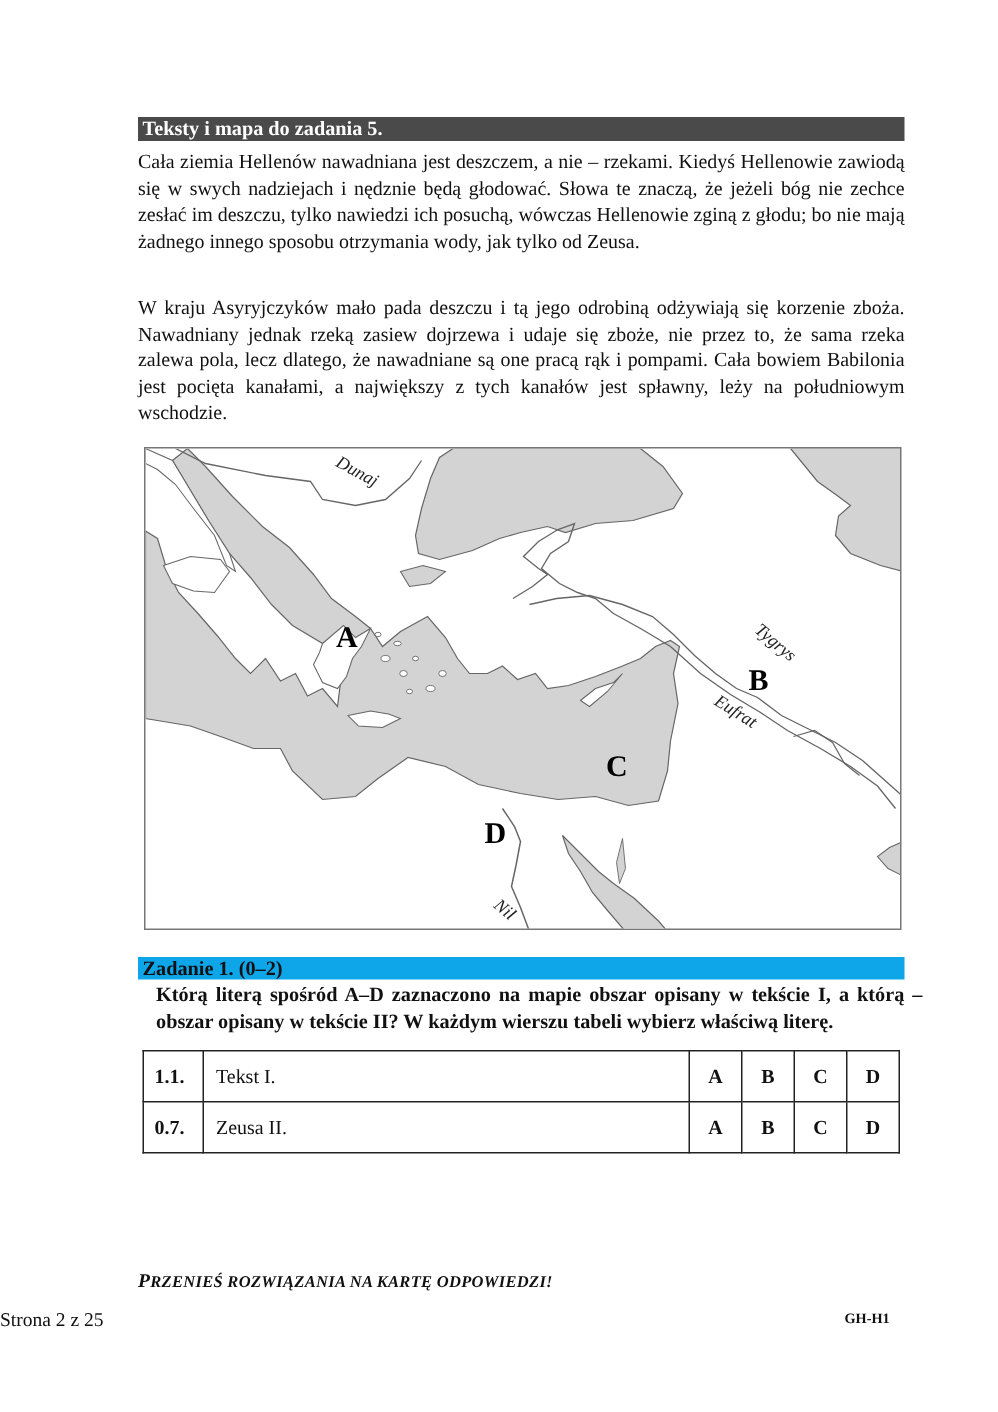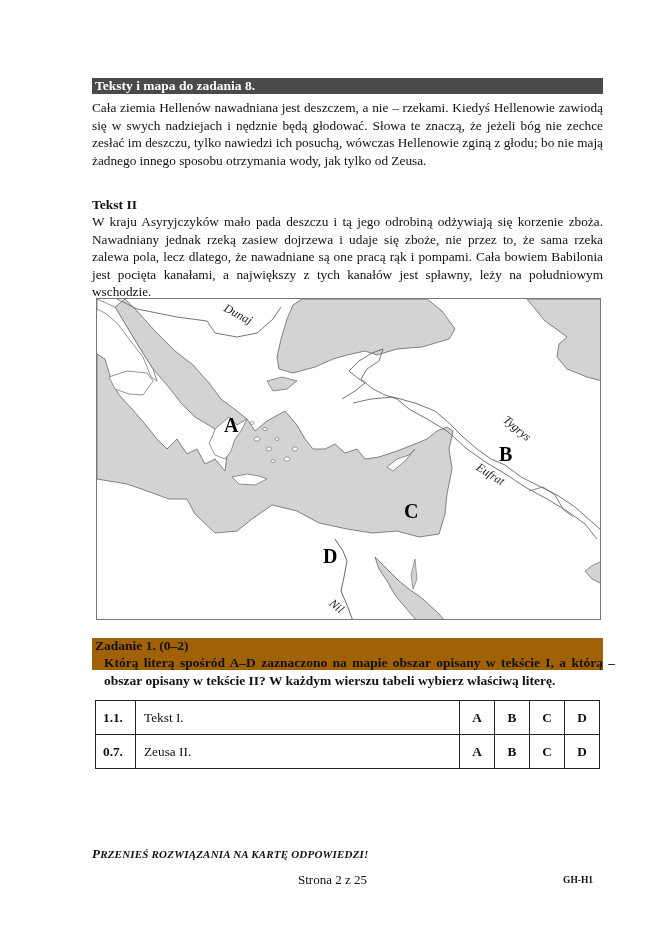--- a/index.html
+++ b/index.html
@@ -6,21 +6,21 @@
   body {
     width: 665px; height: 941px; position: relative; overflow: hidden;
     font-family: "Liberation Serif", "DejaVu Serif", serif; color: #111;
   }
   .section-bar {
     position: absolute; left: 92px; width: 511px;
     font-weight: bold; font-size: 13.5px; line-height: 16px;
     padding-left: 3px; box-sizing: border-box;
   }
   .bar-dark { top: 78px; height: 16px; background: #4a4a4a; color: #fff; }
-  .bar-light { top: 638px; height: 32px; background: #a16207; color: #111; }
+  .bar-light { top: 638px; height: 15px; background: #0ea5e9; color: #111; }
   .text-block { position: absolute; left: 92px; width: 511px; font-size: 13.3px; line-height: 17.6px; }
   .text-block h3 { margin: 0; font-size: 13.5px; font-weight: bold; line-height: 17px; }
   .text-block p { margin: 0; text-align: justify; }
   #tekst1 { top: 99px; }
   #tekst2 { top: 196px; }
   .map {
     position: absolute; left: 96px; top: 298px; width: 505px; height: 322px;
     border: 1.5px solid #777; box-sizing: border-box; background: #fff; overflow: hidden;
   }
   .map svg { position: absolute; left: 0; top: 0; }
@@ -36,34 +36,33 @@
   }
   table.answers td { border: 1.5px solid #222; height: 33px; padding: 0; margin-top: 44px; }
   table.answers td.num { width: 40px; font-weight: bold; padding-left: 7px; box-sizing: border-box; }
   table.answers td.label { padding-left: 8px; }
   table.answers td.opt { width: 34px; text-align: center; font-weight: bold; }
   .footer-note {
     position: absolute; left: 92px; top: 846px;
     font-weight: bold; font-style: italic; font-size: 11px; letter-spacing: 0.2px;
   }
   .footer-note .big { font-size: 13px; }
-  .page-num { position: absolute; left: 0; width: 665px; top: 872px; text-align: center; font-size: 13px; }
+  .page-num { position: absolute; left: 0; width: 665px; top: 872px; text-align: left; font-size: 13px; }
   .page-code { position: absolute; left: 546px; top: 875px; font-size: 9.5px; font-weight: bold; margin-left: 17px; }
 </style>
 </head>
 <body>
 
-<div class="section-bar bar-dark">Teksty i mapa do zadania 8.</div>
+<div class="section-bar bar-dark">Teksty i mapa do zadania 5.</div>
 
 <div class="text-block" id="tekst1">
   <p>Cała ziemia Hellenów nawadniana jest deszczem, a nie – rzekami. Kiedyś Hellenowie zawiodą się w swych nadziejach i nędznie będą głodować. Słowa te znaczą, że jeżeli bóg nie zechce zesłać im deszczu, tylko nawiedzi ich posuchą, wówczas Hellenowie zginą z głodu; bo nie mają żadnego innego sposobu otrzymania wody, jak tylko od Zeusa.</p>
 </div>
 
 <div class="text-block" id="tekst2">
-  <h3>Tekst II</h3>
   <p>W kraju Asyryjczyków mało pada deszczu i tą jego odrobiną odżywiają się korzenie zboża. Nawadniany jednak rzeką zasiew dojrzewa i udaje się zboże, nie przez to, że sama rzeka zalewa pola, lecz dlatego, że nawadniane są one pracą rąk i pompami. Cała bowiem Babilonia jest pocięta kanałami, a największy z tych kanałów jest spławny, leży na południowym wschodzie.</p>
 </div>
 
 <div class="map">
   <svg width="505" height="322" viewBox="0 0 505 322">
 
     <path fill="#d3d3d3" stroke="#666" stroke-width="0.8" d="M0,55 L8,60 L14,80 L22,96 L35,110 L48,125 L60,140 L70,150 L80,140 L90,155 L100,150 L108,165 L118,160 L128,172 L130,156 L118,130 L98,118 L84,104 L70,86 L56,70 L42,48 L30,28 L18,8 L28,0 L40,12 L58,32 L78,52 L96,66 L112,84 L124,100 L140,112 L150,120 L158,132 L170,122 L188,112 L200,126 L208,140 L216,150 L228,150 L238,145 L248,154 L260,150 L268,160 L282,158 L300,152 L318,145 L330,140 L340,132 L350,128 L356,132 L352,150 L355,170 L350,195 L348,215 L342,235 L322,238 L300,232 L275,234 L250,230 L222,224 L200,212 L175,206 L155,220 L140,232 L118,234 L98,215 L90,200 L72,200 L50,192 L30,185 L12,182 L0,180 Z"></path>
 
     <path fill="#fff" stroke="#666" stroke-width="0.7" d="M118,130 L132,118 L140,126 L150,120 L144,132 L138,140 L134,152 L128,160 L118,156 L112,144 L116,136 Z"></path>
 

